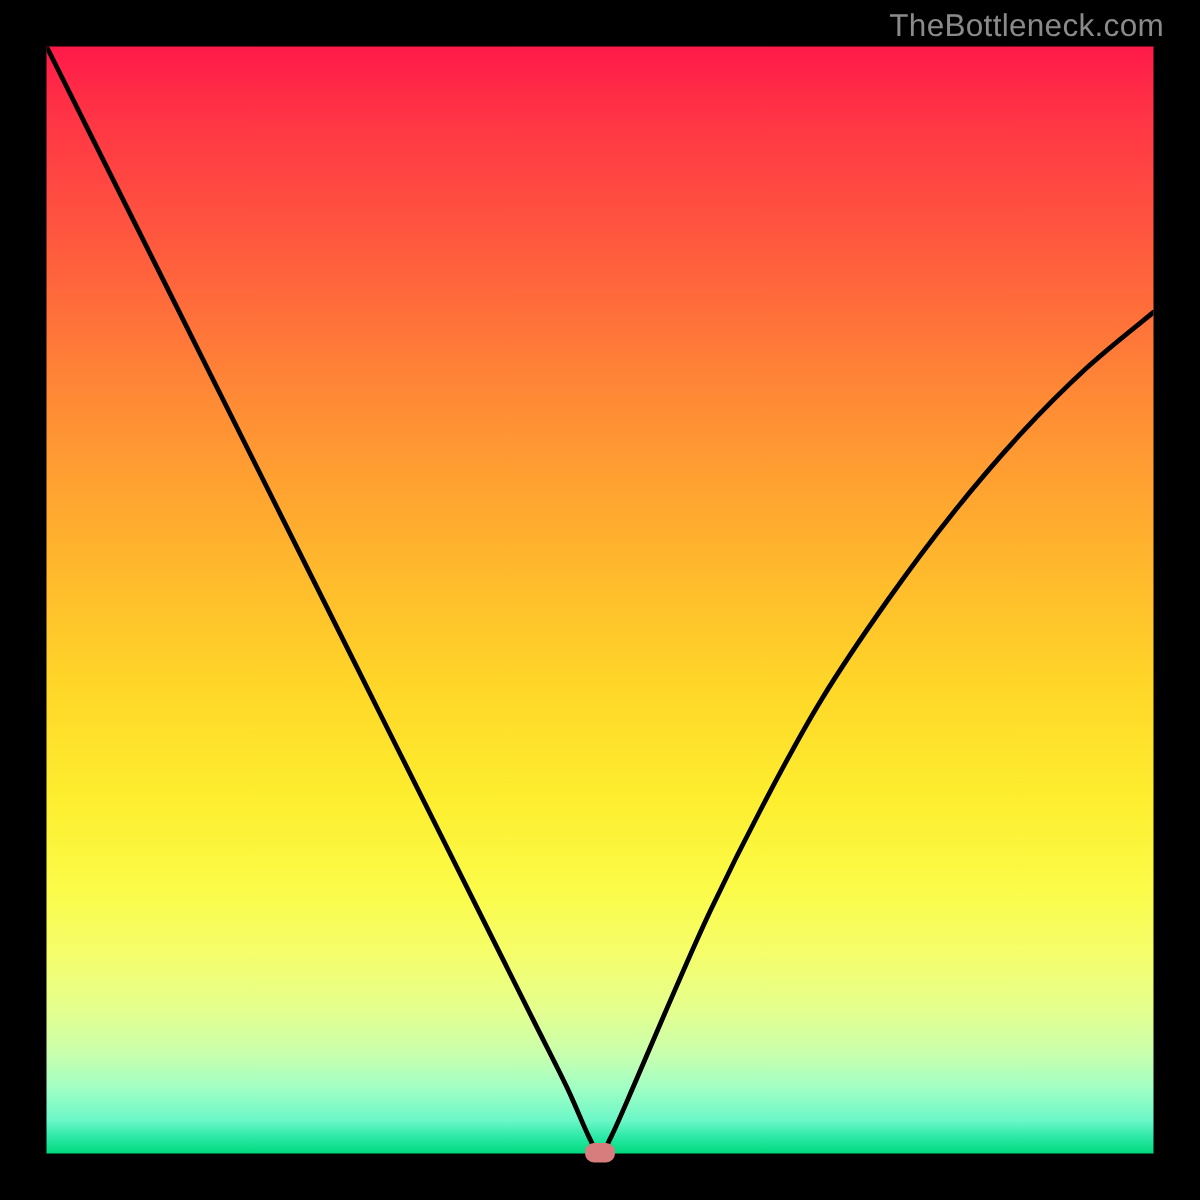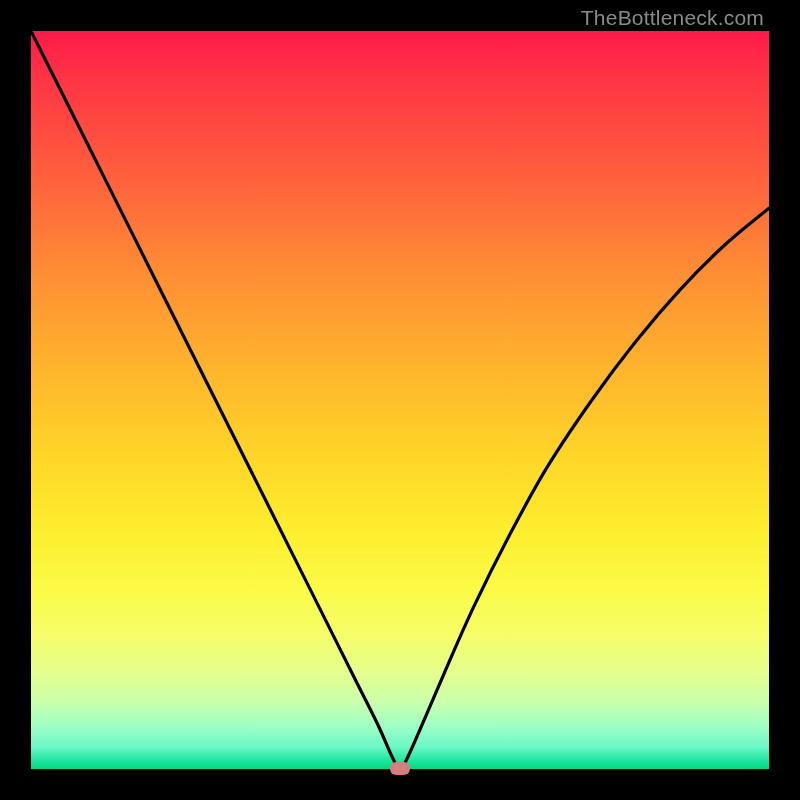--- a/index.html
+++ b/index.html
@@ -39,21 +39,21 @@
       #c9ffad 91%,
       #a2ffc4 94%,
       #6cf7c8 97%,
       #2ce8a6 98.5%,
       #00d97d 100%
     );
   }
   .attribution {
     position: absolute;
     top: 6px;
-    right: 36px;
+    right: 24px;
     color: #8a8a8a;
     font-size: 21px;
     font-weight: 500;
     letter-spacing: 0.2px;
   }
   svg.curve {
     position: absolute;
     top: 0;
     left: 0;
   }

